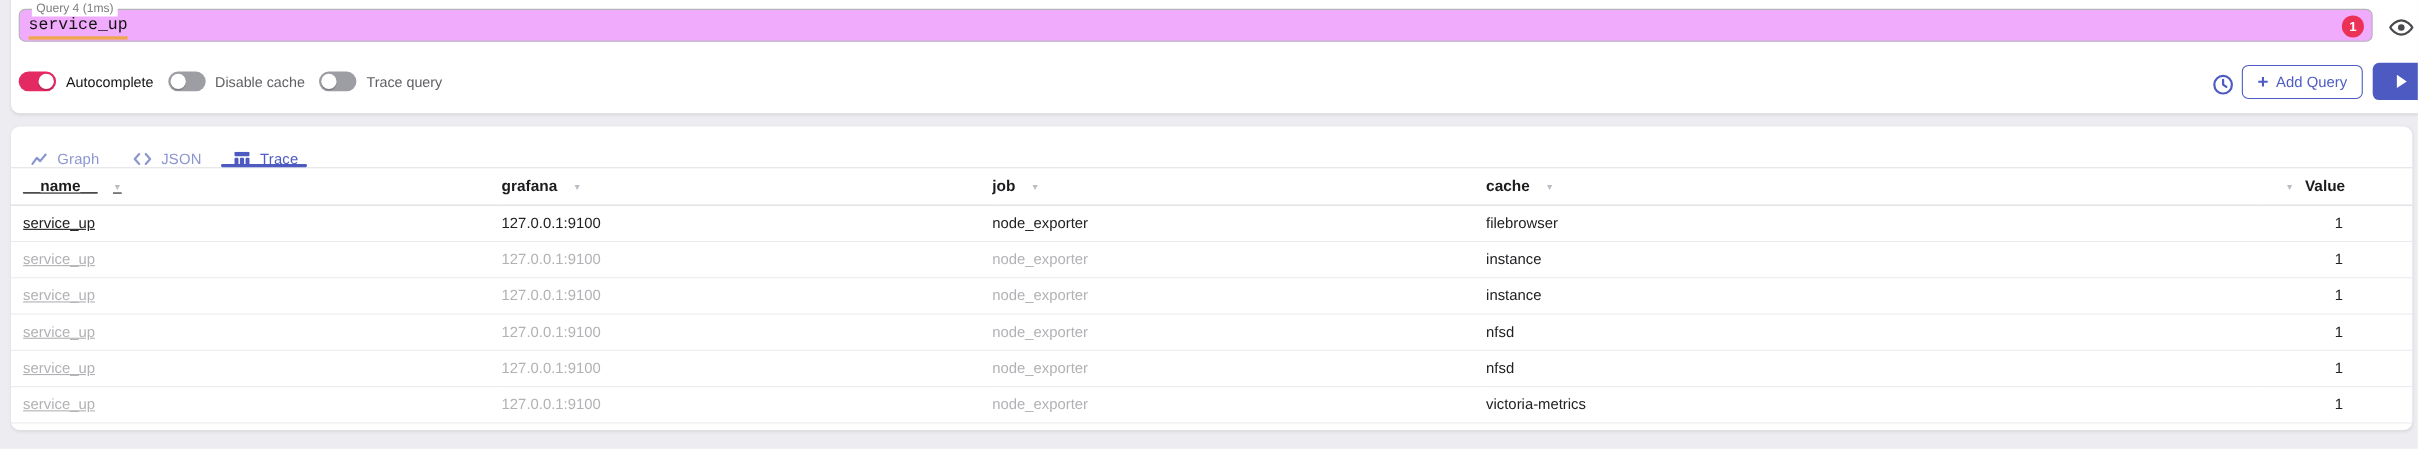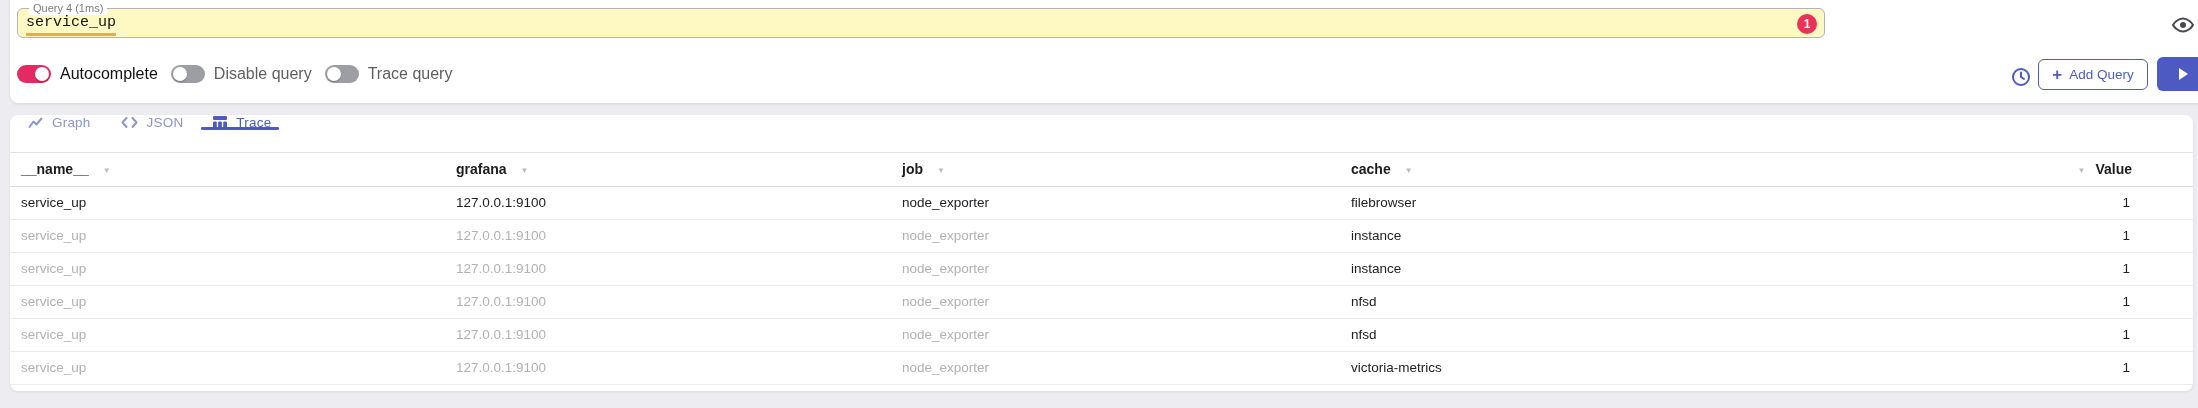--- a/index.html
+++ b/index.html
@@ -11,22 +11,22 @@
     background:#ededf1; overflow:hidden;
   }
 
   
   .query-card {
     position:absolute; left:10px; top:-12px; width:2200px; height:115px;
     background:#ffffff; border-radius:8px;
     box-shadow:0 1px 3px rgba(0,0,0,0.10);
   }
   .query-field {
-    position:absolute; left:7px; top:20px; width:1808px; height:30px;
-    border:1px solid #b3b3b8; border-radius:6px; background:#fef9c3;
+    position:absolute; left:7px; top:20px; width:2140px; height:30px;
+    border:1px solid #b3b3b8; border-radius:6px; background:#f0abfc;
   }
   .query-field .legend {
     position:absolute; top:-7px; left:11px; background:#fff; padding:0 4px;
     font-size:11px; color:#7d7d82; line-height:13px; white-space:nowrap;
   }
   .query-text {
     position:absolute; left:8px; top:5px;
     font-family:"Liberation Mono","DejaVu Sans Mono",monospace;
     font-size:15px; color:#141414; line-height:18px;
     border-bottom:3px solid #f0a64a; padding-bottom:1px; white-space:pre;
@@ -46,21 +46,21 @@
   .switch {
     width:34px; height:18px; border-radius:9px; background:#9d9da4;
     position:relative; flex:0 0 auto; cursor:pointer;
   }
   .switch .knob {
     position:absolute; top:2px; left:2px; width:14px; height:14px;
     border-radius:50%; background:#fff; box-shadow:0 1px 1px rgba(0,0,0,0.25);
   }
   .switch.on { background:#e32a63; }
   .switch.on .knob { left:auto; right:2px; }
-  .toggle-label { margin-left:9px; font-size:16px; color:#5f5f63; white-space:nowrap; }
+  .toggle-label { margin-left:9px; font-size:13px; color:#5f5f63; white-space:nowrap; }
   .toggle-group.first .toggle-label { color:#121212; }
 
   .history-btn { position:absolute; left:2001px; top:79px; width:20px; height:20px; cursor:pointer; }
   .add-query-btn {
     position:absolute; left:2028px; top:71px; height:31px; width:110px;
     border:1px solid #4d5bc3; border-radius:6px; background:#fff; color:#4d5bc3;
     font-size:13.5px; display:flex; align-items:center; justify-content:center;
     gap:7px; cursor:pointer; font-family:inherit;
   }
   .add-query-btn .plus { font-size:17px; line-height:17px; font-weight:bold; }
@@ -76,21 +76,21 @@
   }
 
   
   .results-card {
     position:absolute; left:10px; top:115px; width:2183px; height:276px;
     background:#ffffff; border-radius:8px;
     box-shadow:0 1px 3px rgba(0,0,0,0.08);
   }
   .tabs {
     height:38px; border-bottom:1px solid #e3e3e7;
-    display:flex; align-items:flex-start; padding-left:18px;
+    display:flex; align-items:flex-end; padding-left:18px;
   }
   .tab {
     display:flex; align-items:center; gap:9px; position:relative;
     font-size:13.5px; color:#8c96cf; margin-right:30px; cursor:pointer; letter-spacing:0.2px;
   }
   .tab svg { display:block; }
   .tab.active { color:#4c5ac1; }
   .tab.active::after {
     content:""; position:absolute; left:-12px; right:-8px; bottom:0; height:3px;
     background:#4c5ac1; border-radius:1px;
@@ -101,21 +101,21 @@
   }
   .results th {
     text-align:left; font-size:14px; font-weight:bold; color:#1c1c1e;
     height:33px; border-bottom:1px solid #d9d9de; padding:0; cursor:pointer;
     white-space:nowrap;
   }
   .results td {
     font-size:13.5px; color:#212124; height:33px; padding:0;
     border-bottom:1px solid #ebebee; white-space:nowrap;
   }
-  .results th.first, .results td.first { padding-left:11px; }
+  .results th.first, .results td.first { padding-left:11px;text-decoration:underline; }
   .results th.value-col { text-align:right; padding-right:61px; }
   .results td.value-col { text-align:right; padding-right:63px; }
   .sort-arrow { font-size:8px; color:#bcbcc4; vertical-align:middle; }
   th .sort-arrow.after { margin-left:14px; }
   th .sort-arrow.before { margin-right:10px; }
   tr.dim td.dimmable { color:#b2b2b6; }
 </style>
 </head>
 <body>
 
@@ -140,21 +140,21 @@
       <div class="toggle-group first">
         <span class="switch on">
             <span class="knob"></span>
           </span>
         <span class="toggle-label">Autocomplete</span>
       </div>
       <div class="toggle-group">
         <span class="switch">
             <span class="knob"></span>
           </span>
-        <span class="toggle-label">Disable query</span>
+        <span class="toggle-label">Disable cache</span>
       </div>
       <div class="toggle-group">
         <span class="switch">
             <span class="knob"></span>
           </span>
         <span class="toggle-label">Trace query</span>
       </div>
     </div>
 
     <span class="history-btn">

